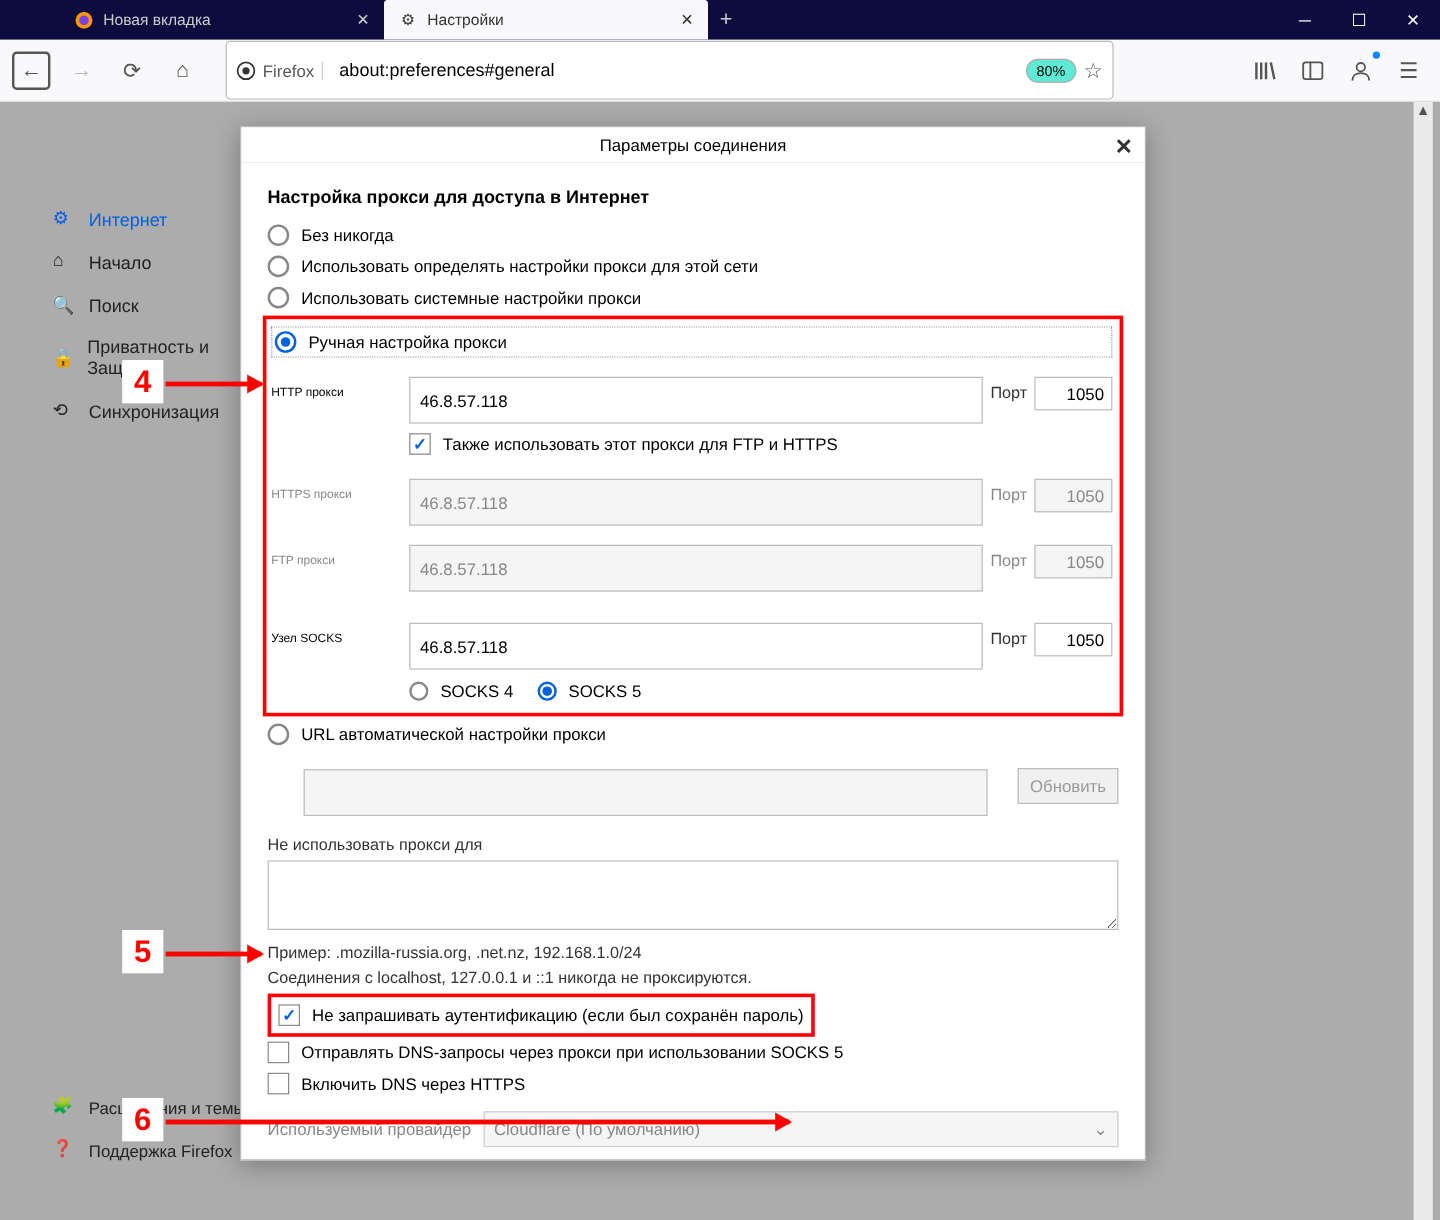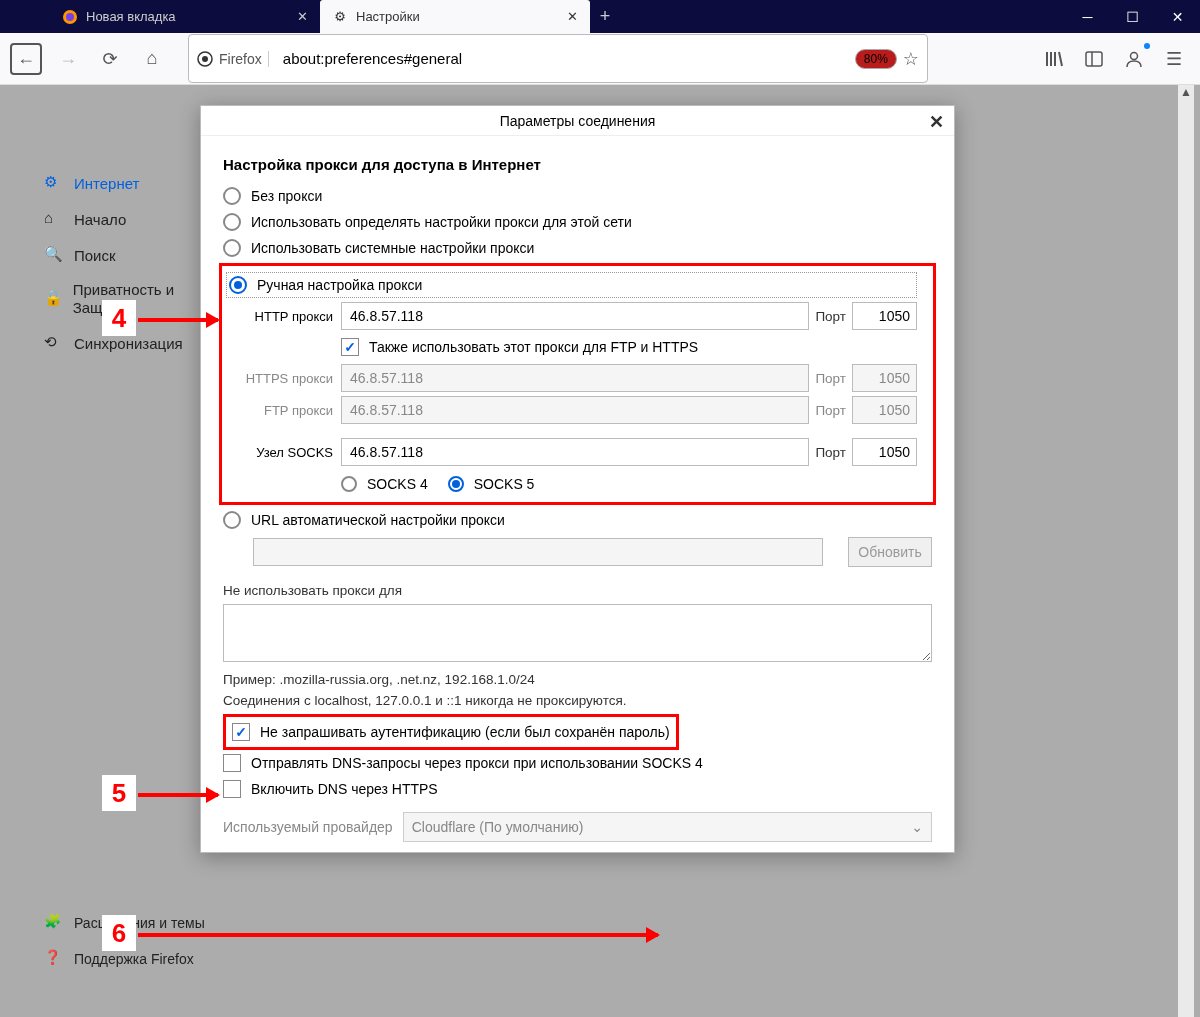--- a/index.html
+++ b/index.html
@@ -14,21 +14,21 @@
 .tab .tab-close { margin-left: auto; cursor: pointer; }
 .newtab { color: #ccc; width: 30px; text-align: center; font-size: 18px; cursor: pointer; align-self: center; }
 .win-controls { margin-left: auto; display: flex; color: #fff; }
 .win-controls span { width: 45px; height: 33px; display: flex; align-items: center; justify-content: center; cursor: pointer; font-size: 14px; }
 
 
 .navbar { height: 52px; background: #f9f9fb; display: flex; align-items: center; padding: 0 10px; gap: 10px; border-bottom: 1px solid #ddd; }
 .nav-btn { width: 32px; height: 32px; display: flex; align-items: center; justify-content: center; cursor: pointer; border-radius: 4px; font-size: 18px; color: #555; }
 .urlbar { flex: 1; display: flex; align-items: center; background: #fff; border: 1px solid #bbb; border-radius: 4px; height: 49px; margin: 0 10px; padding: 0 8px; max-width: 740px; }
 .urlbar input { flex: 1; border: none; outline: none; font-size: 15px; padding: 0 8px; }
-.zoom-badge { background: #b91c1c; border: 1px solid #aaa; border-radius: 12px; padding: 2px 8px; font-size: 12px; margin-right: 6px; }
+.zoom-badge { background: #5eead4; border: 1px solid #aaa; border-radius: 12px; padding: 2px 8px; font-size: 12px; margin-right: 6px; }
 .nav-right { display: flex; gap: 8px; margin-left: auto; }
 
 
 .content { position: absolute; top: 85px; left: 0; right: 0; bottom: 0; background: #d2d2d2; }
 .overlay { position: absolute; inset: 0; background: rgba(0,0,0,0.18); }
 
 
 .sidebar { position: absolute; left: 40px; top: 80px; width: 180px; }
 .side-item { display: flex; align-items: center; gap: 10px; padding: 8px 4px; font-size: 15px; color: #222; cursor: pointer; }
 .side-item.active { color: #0060df; font-weight: 500; }
@@ -42,26 +42,26 @@
 .dialog-close { position: absolute; right: 10px; top: 5px; cursor: pointer; font-size: 18px; color: #333; font-weight: bold; }
 .dialog-body { padding: 20px 22px 10px 22px; }
 .section-title { font-weight: 600; font-size: 15px; margin-bottom: 10px; }
 
 .radio-row { display: flex; align-items: center; gap: 10px; padding: 4px 0; font-size: 14px; }
 .radio { width: 18px; height: 18px; border: 2px solid #888; border-radius: 50%; display: inline-flex; align-items: center; justify-content: center; cursor: pointer; flex-shrink: 0; }
 .radio.checked { border-color: #0060df; }
 .radio.checked::after { content: ""; width: 8px; height: 8px; background: #0060df; border-radius: 50%; }
 .radio.small { width: 16px; height: 16px; }
 
-.red-box { border: 3px solid #ff0000; margin: 2px -4px; padding: 6px 16px 6px 4px; }
+.red-box { border: 3px solid #ff0000; margin: 2px -4px; padding: 6px 6px 6px 4px; }
 .red-box-tight { border: 3px solid #ff0000; display: inline-flex; padding: 4px; }
 
 .proxy-row { display: flex; align-items: center; margin: 4px 0; }
-.proxy-label { width: 115px; text-align: right; font-size: 13px; padding-right: 8px; }
-.proxy-input { flex: 1; height: 28px; border: 1px solid #bbb; padding: 0 8px; font-size: 14px; }
+.proxy-label { width: 115px; font-size: 10px; padding-right: 8px; }
+.proxy-input { flex: 1; height: 39px; border: 1px solid #bbb; padding: 0 8px; font-size: 14px; margin-top: 12px; }
 .proxy-input:disabled { background: #f5f5f5; color: #888; }
 .port-label { font-size: 13.5px; padding: 0 6px; color: #333; }
 .port-label.disabled { color: #888; }
 .port-input { width: 65px; height: 28px; border: 1px solid #bbb; text-align: right; padding: 0 6px; font-size: 14px; }
 .port-input:disabled { background: #f5f5f5; color: #888; }
 
 .check-row { display: flex; align-items: center; gap: 10px; padding: 4px 0; font-size: 14px; }
 .check { width: 18px; height: 18px; border: 1px solid #888; display: inline-flex; align-items: center; justify-content: center; cursor: pointer; flex-shrink: 0; background: #fff; }
 .check.checked::after { content: "✓"; color: #0060df; font-weight: bold; font-size: 14px; }
 
@@ -195,21 +195,21 @@
   <div class="dialog">
     <div class="dialog-header">
       <span>Параметры соединения</span>
       <span class="dialog-close">✕</span>
     </div>
     <div class="dialog-body">
       <div class="section-title">Настройка прокси для доступа в Интернет</div>
 
       <div class="radio-row">
           <span class="radio"></span>
-          <span>Без прокси</span>
+          <span>Без никогда</span>
         </div>
       <div class="radio-row">
           <span class="radio"></span>
           <span>Использовать определять настройки прокси для этой сети</span>
         </div>
       <div class="radio-row">
           <span class="radio"></span>
           <span>Использовать системные настройки прокси</span>
         </div>
 
@@ -280,21 +280,21 @@
         <span class="red-box-tight">
           <span class="check-row" style="padding:2px">
             <span class="check checked"></span>
             <span>Не запрашивать аутентификацию (если был сохранён пароль)</span>
           </span>
         </span>
       </div>
 
       <div class="check-row">
           <span class="check"></span>
-          <span>Отправлять DNS-запросы через прокси при использовании SOCKS 4</span>
+          <span>Отправлять DNS-запросы через прокси при использовании SOCKS 5</span>
         </div>
       <div class="check-row">
           <span class="check"></span>
           <span>Включить DNS через HTTPS</span>
         </div>
 
       <div class="provider-row">
         <span class="provider-label">Используемый провайдер</span>
         <div class="provider-select">
           <span>Cloudflare (По умолчанию)</span>

